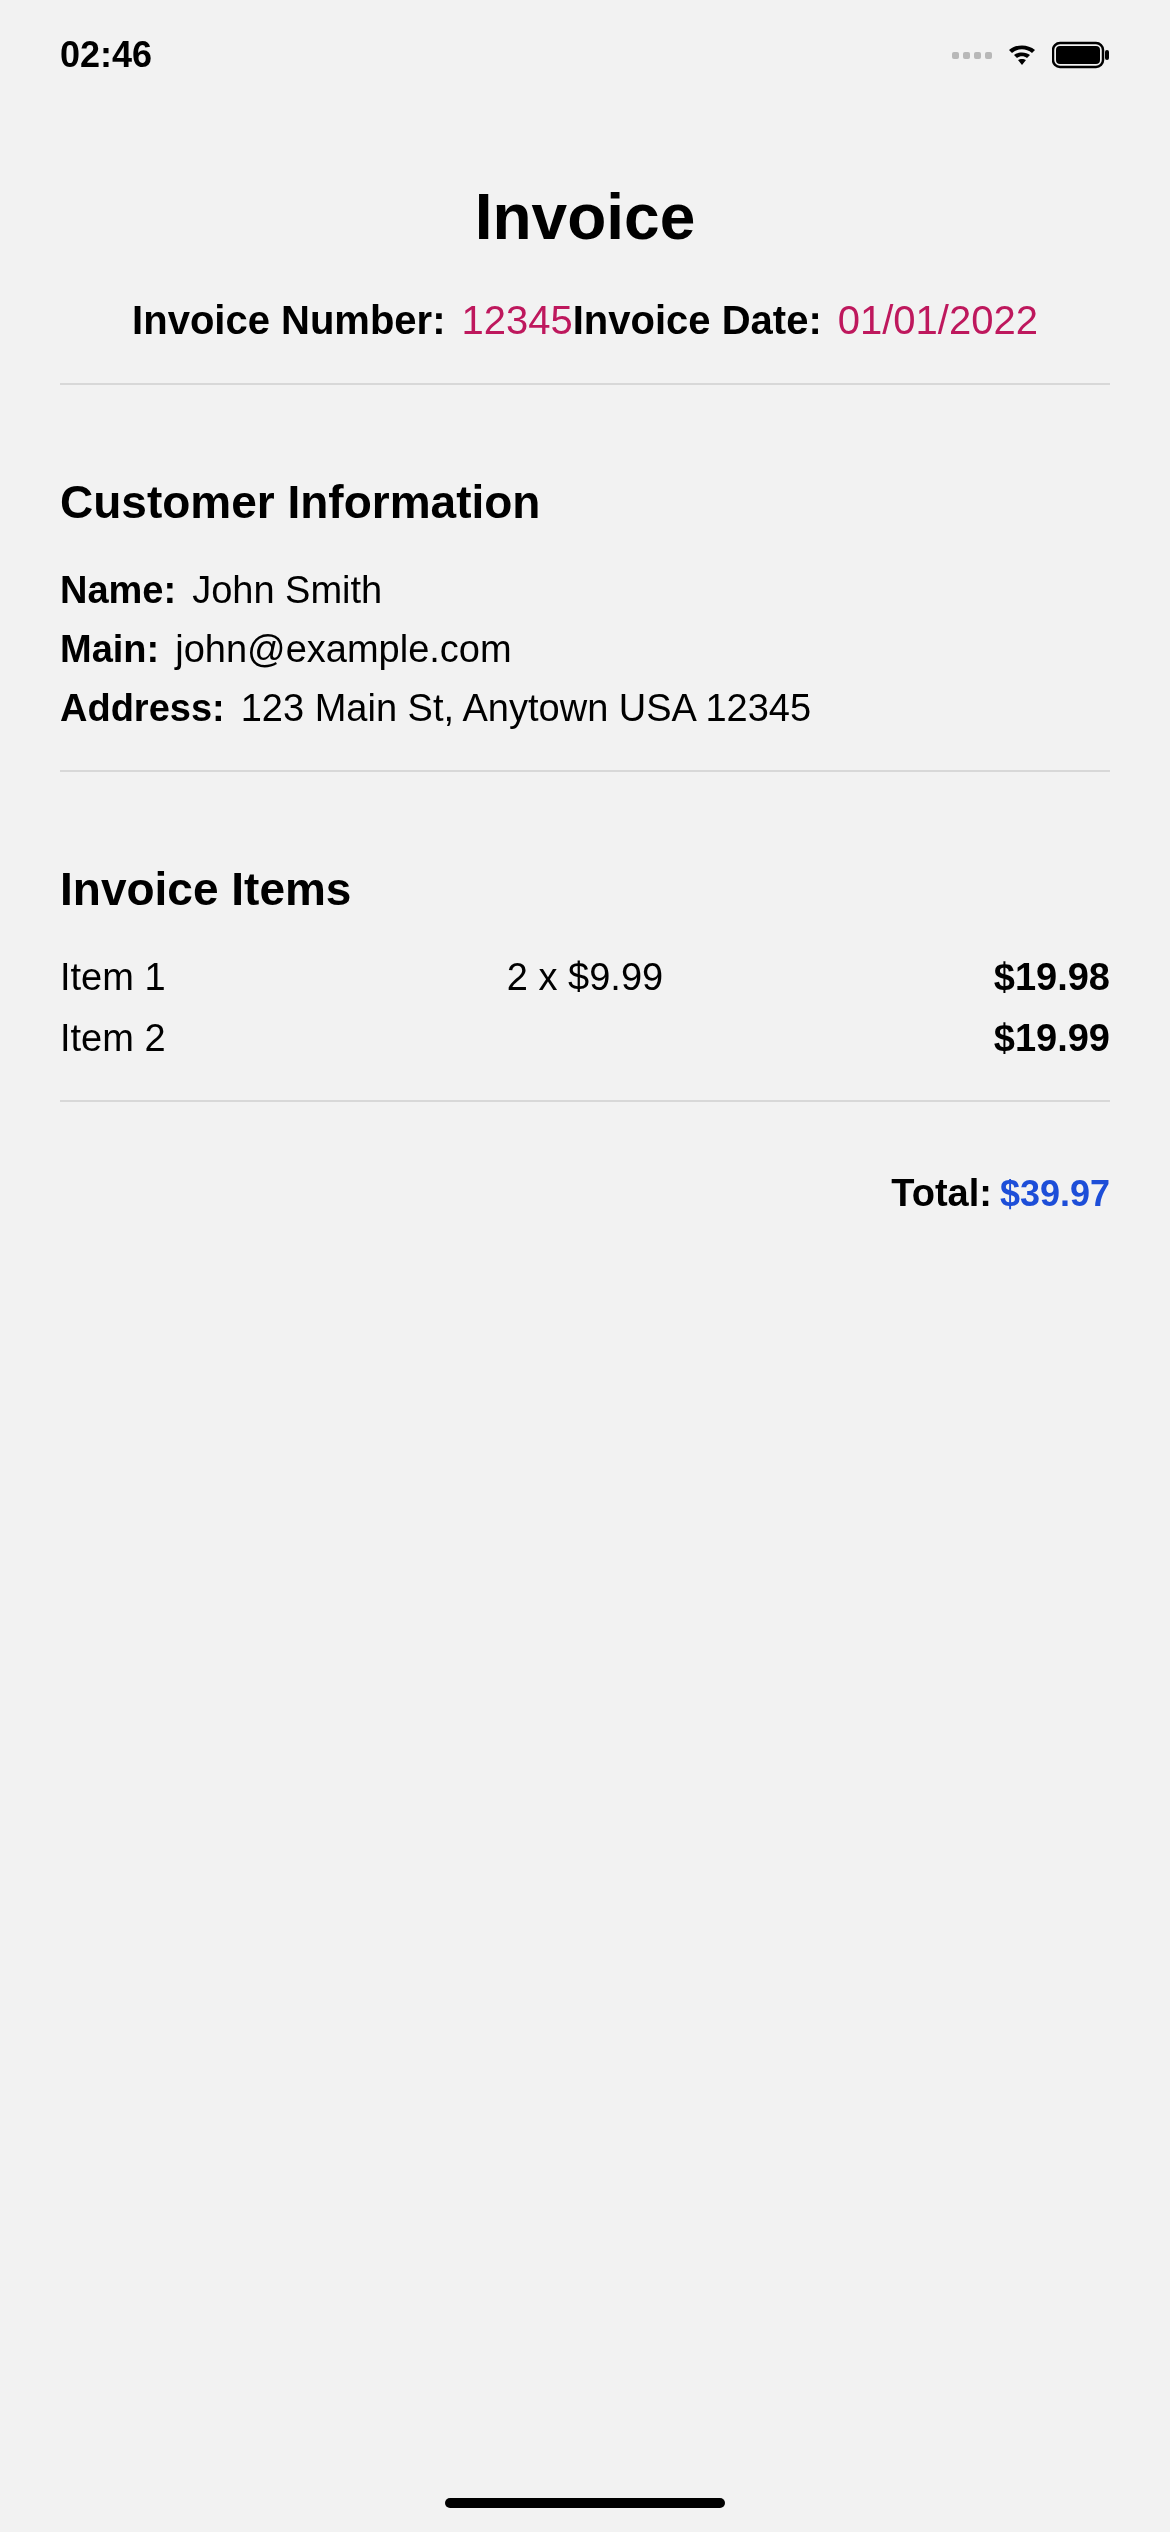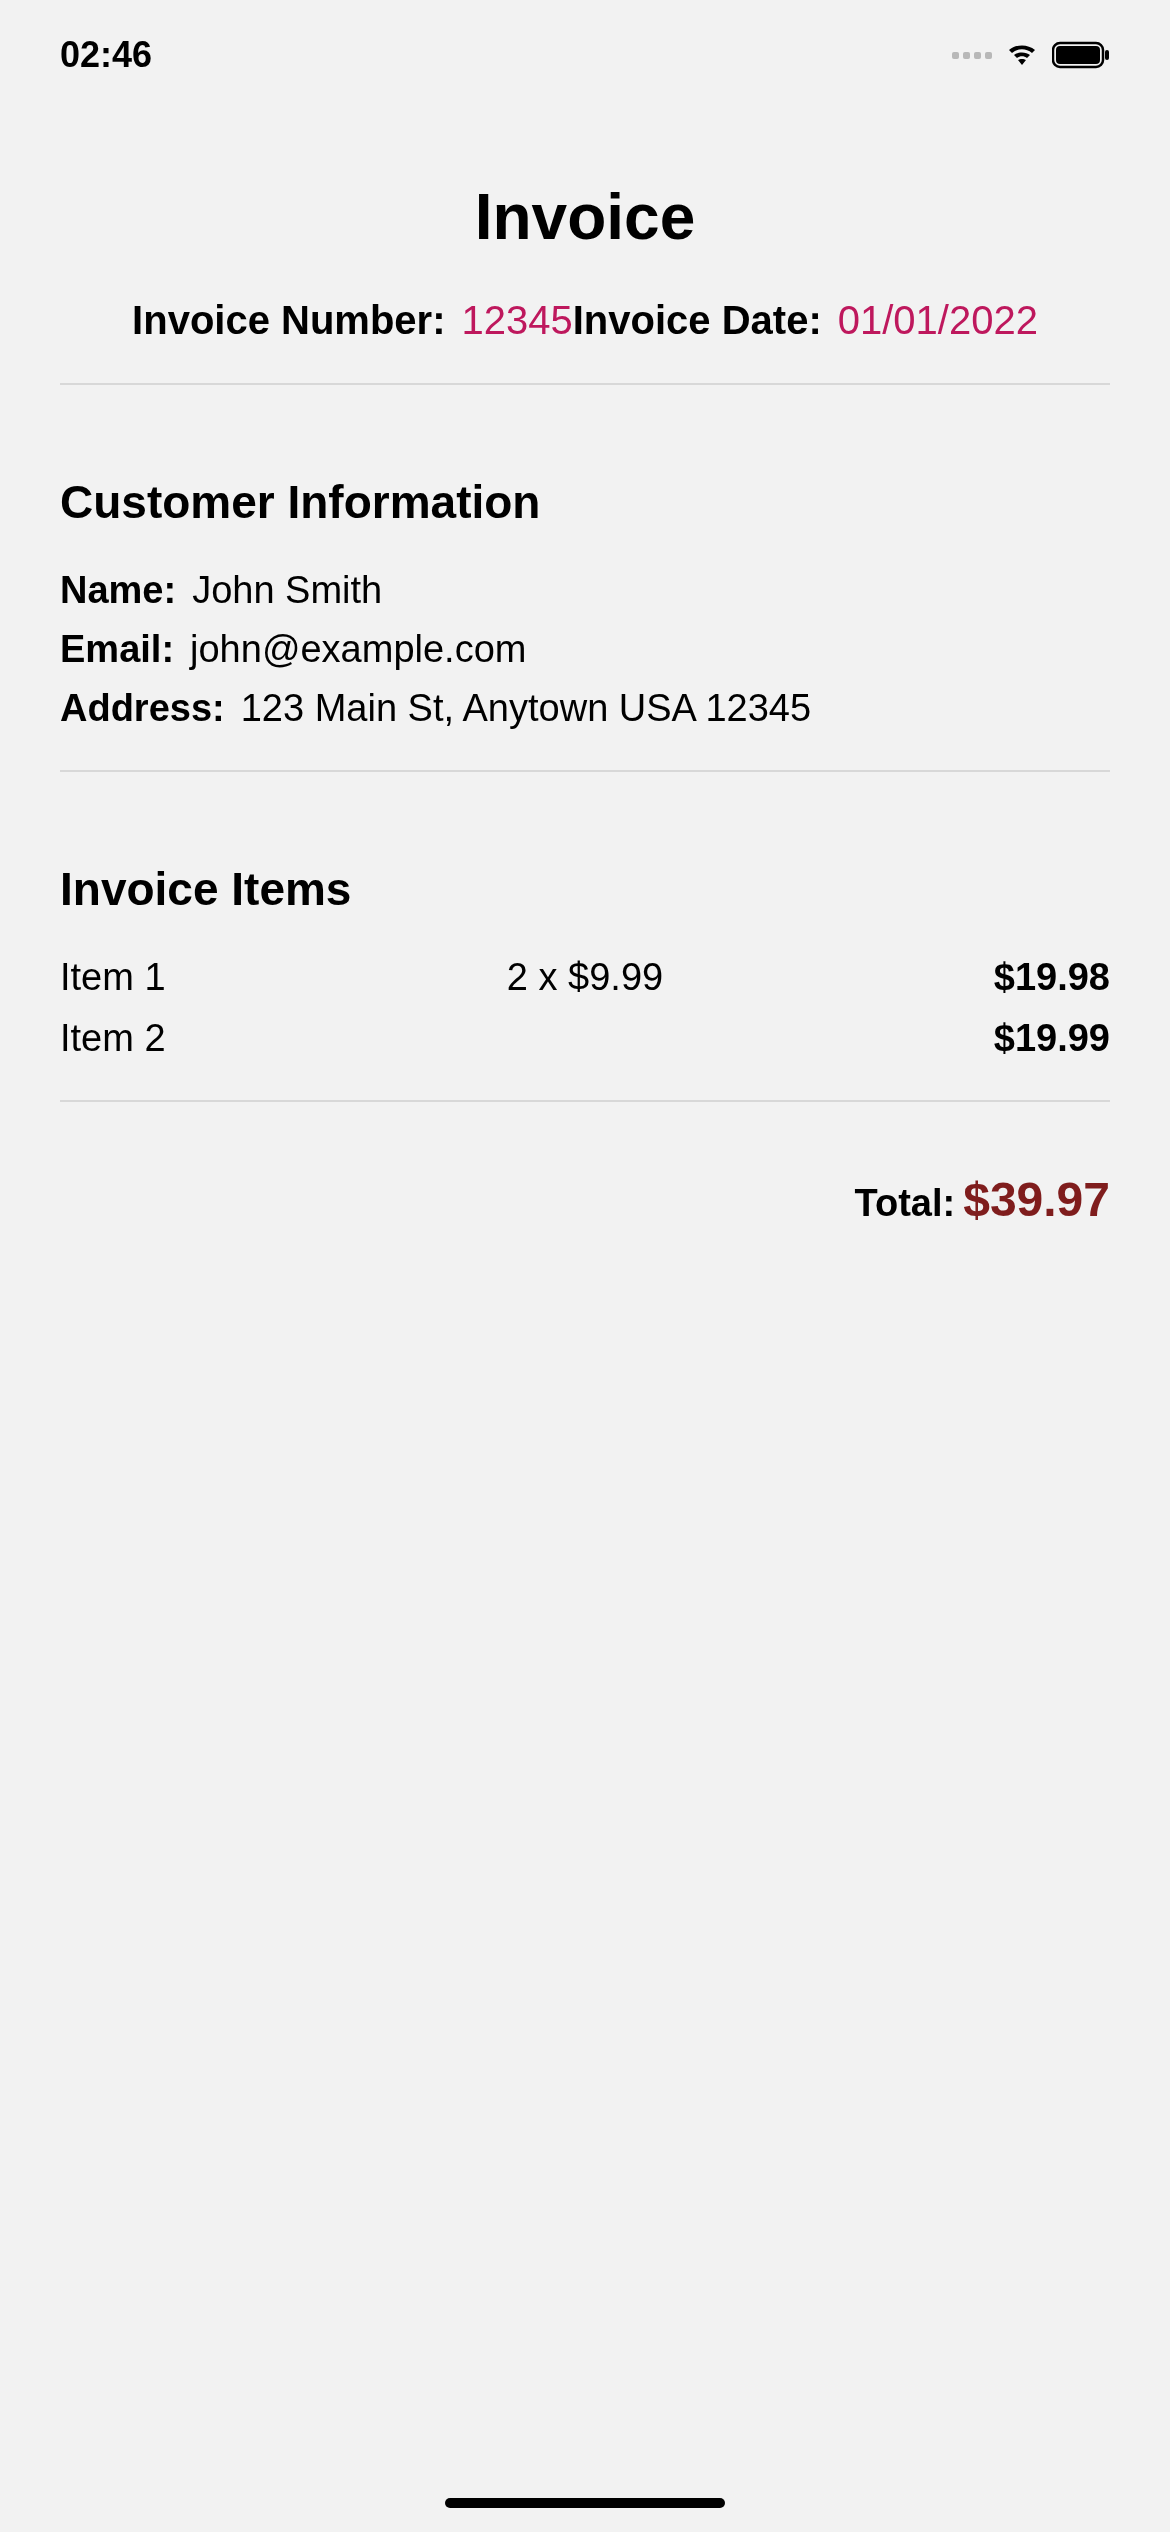--- a/index.html
+++ b/index.html
@@ -150,23 +150,23 @@
       margin-top: 70px;
       gap: 8px;
     }
     .total-label {
       font-size: 38px;
       font-weight: 700;
       color: #000;
       text-align: center;
     }
     .total-value {
-      font-size: 48px;
-      font-weight: 700;
-      color: #7f1d1d;
+      font-size: 36px;
+      font-weight: 700;
+      color: #1d4ed8;
     }
     .home-indicator {
       position: absolute;
       bottom: 24px;
       left: 50%;
       transform: translateX(-50%);
       width: 280px;
       height: 10px;
       background-color: #000;
       border-radius: 10px;
@@ -211,21 +211,21 @@
 
   <div class="divider"></div>
 
   <div class="section">
     <h2 class="section-title">Customer Information</h2>
     <div class="info-row">
       <span class="info-label">Name:</span>
       <span class="info-value">John Smith</span>
     </div>
     <div class="info-row">
-      <span class="info-label">Email:</span>
+      <span class="info-label">Main:</span>
       <span class="info-value">john@example.com</span>
     </div>
     <div class="info-row">
       <span class="info-label">Address:</span>
       <span class="info-value">123 Main St, Anytown USA 12345</span>
     </div>
     <div class="section-divider"></div>
   </div>
 
   <div class="section">

